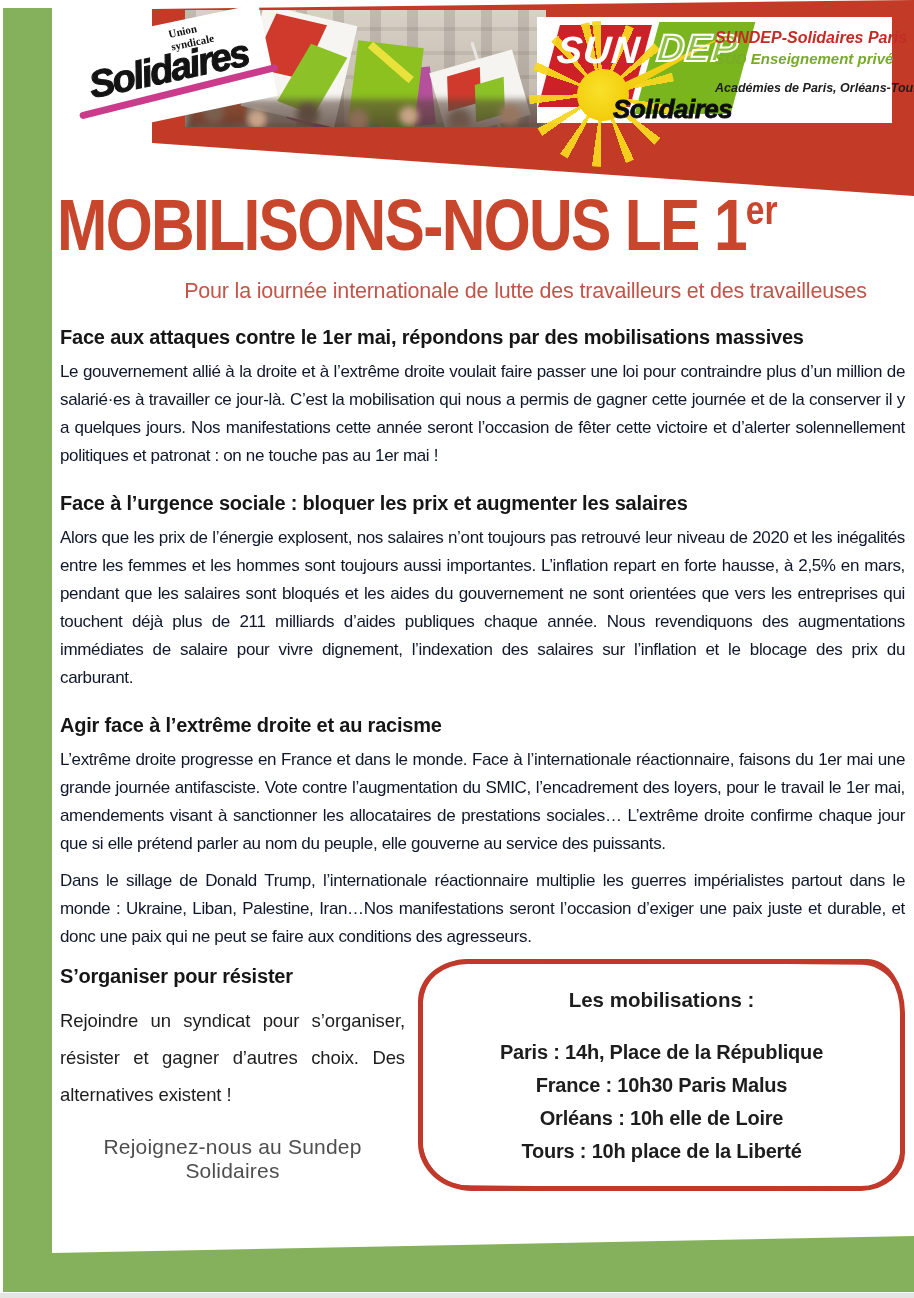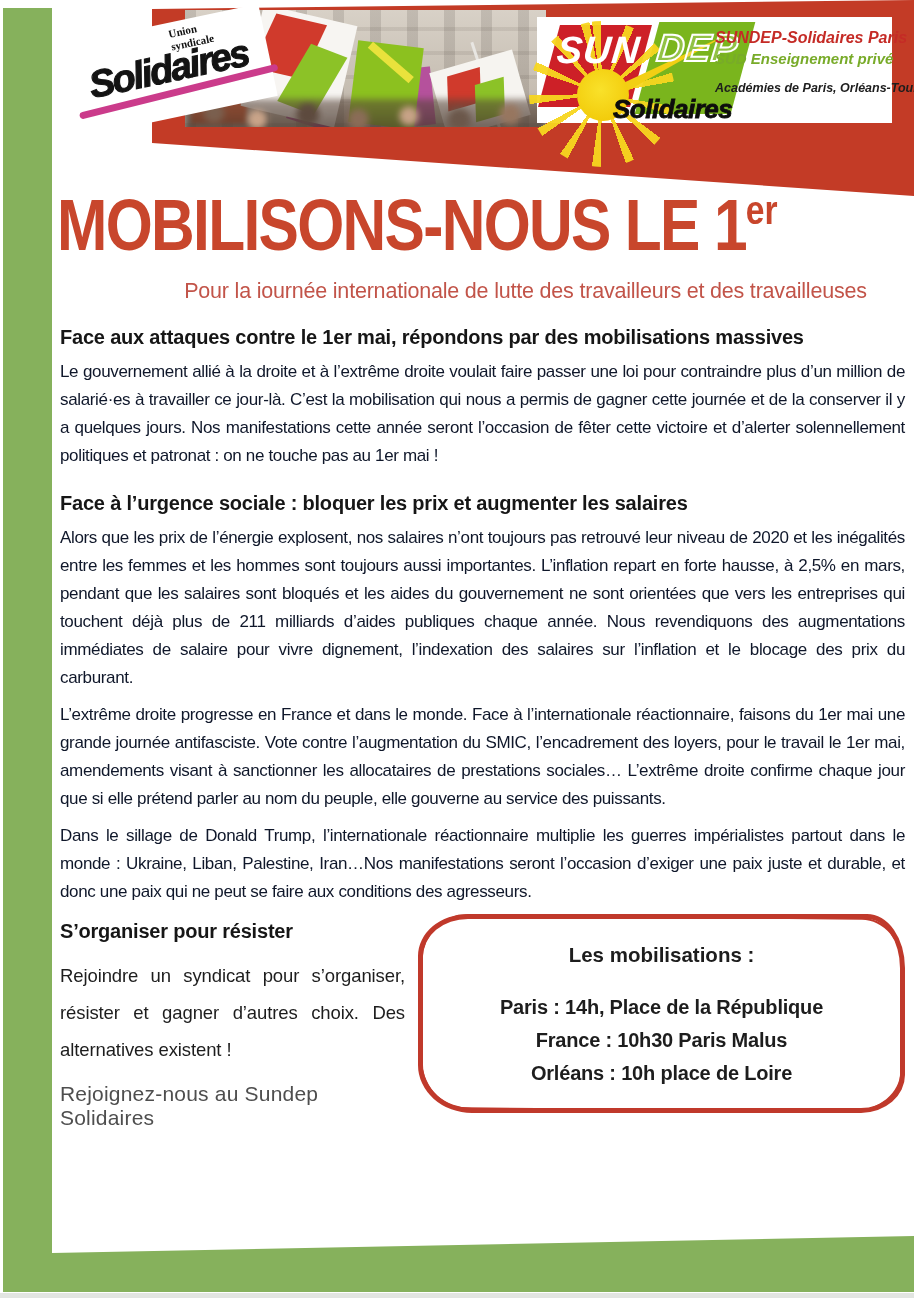--- a/index.html
+++ b/index.html
@@ -87,21 +87,21 @@
   h1.title .sup{font-size:40px;position:relative;top:-26px;letter-spacing:0;}
   .subtitle{margin-top:12px;padding-left:86px;text-align:center;font-size:21.5px;letter-spacing:-.2px;}
   h2.sec{margin:22px 0 0;font-size:20px;letter-spacing:-.2px;color:#161616;}
   p.body{margin:9px 0 0;font-size:17px;line-height:28px;text-align:justify;
       letter-spacing:-.35px;color:#0f172a;}
 
   .bottom-row{display:flex;margin-top:6px;align-items:flex-start;}
   .left-col{width:345px;flex:0 0 345px;}
   .left-col h2.sec{margin-top:8px;}
   .join-body{margin:14px 0 8px;font-size:18.5px;line-height:37px;text-align:justify;letter-spacing:-.1px;}
-  .join-cta{margin:14px 0 0;font-size:21px;color:#4e4e4e;letter-spacing:.2px;}
+  .join-cta{margin:22px 0 0;font-size:21px;color:#4e4e4e;letter-spacing:.2px;text-align:center;}
 
   .mob-box{position:relative;flex:1;margin-left:13px;margin-top:2px;
       border:5px solid;padding:24px 4px 18px;text-align:center;
       border-radius:50px 38px 44px 54px / 42px 54px 38px 48px;}
   .mob-box::before{content:"";position:absolute;inset:-3px;border:2.5px solid;border-color:inherit;
       border-radius:46px 42px 50px 46px / 46px 48px 42px 52px;transform:rotate(.5deg);pointer-events:none;}
   .mob-title{font-weight:700;font-size:20.5px;}
   .mob-list{margin-top:24px;}
   .mob-item{font-weight:700;font-size:20px;line-height:33px;letter-spacing:-.2px;}
 </style>
@@ -165,33 +165,35 @@
   <div class="content">
     <h1 class="title" style="color: rgb(200, 70, 44);"><span>MOBILISONS-NOUS LE 1</span><span class="sup">er</span></h1>
     <div class="subtitle" style="color: rgb(194, 84, 73); margin-top: 19px;">Pour la iournée internationale de lutte des travailleurs et des travailleuses</div>
 
     <h2 class="sec">Face aux attaques contre le 1er mai, répondons par des mobilisations massives</h2>
     <p class="body">Le gouvernement allié à la droite et à l’extrême droite voulait faire passer une loi pour contraindre plus d’un million de salarié·es à travailler ce jour-là. C’est la mobilisation qui nous a permis de gagner cette journée et de la conserver il y a quelques jours. Nos manifestations cette année seront l’occasion de fêter cette victoire et d’alerter solennellement politiques et patronat : on ne touche pas au 1er mai !</p>
 
     <h2 class="sec">Face à l’urgence sociale : bloquer les prix et augmenter les salaires</h2>
     <p class="body">Alors que les prix de l’énergie explosent, nos salaires n’ont toujours pas retrouvé leur niveau de 2020 et les inégalités entre les femmes et les hommes sont toujours aussi importantes. L’inflation repart en forte hausse, à 2,5% en mars, pendant que les salaires sont bloqués et les aides du gouvernement ne sont orientées que vers les entreprises qui touchent déjà plus de 211 milliards d’aides publiques chaque année. Nous revendiquons des augmentations immédiates de salaire pour vivre dignement, l’indexation des salaires sur l’inflation et le blocage des prix du carburant.</p>
 
+    <h2 class="sec">Agir face à l’extrême droite et au racisme</h2>
     <p class="body">L’extrême droite progresse en France et dans le monde. Face à l’internationale réactionnaire, faisons du 1er mai une grande journée antifasciste. Vote contre l’augmentation du SMIC, l’encadrement des loyers, pour le travail le 1er mai, amendements visant à sanctionner les allocataires de prestations sociales… L’extrême droite confirme chaque jour que si elle prétend parler au nom du peuple, elle gouverne au service des puissants.</p>
 
     <p class="body">Dans le sillage de Donald Trump, l’internationale réactionnaire multiplie les guerres impérialistes partout dans le monde : Ukraine, Liban, Palestine, Iran…Nos manifestations seront l’occasion d’exiger une paix juste et durable, et donc une paix qui ne peut se faire aux conditions des agresseurs.</p>
 
     <div class="bottom-row">
       <div class="left-col">
         <h2 class="sec">S’organiser pour résister</h2>
         <p class="join-body">Rejoindre un syndicat pour s’organiser, résister et gagner d’autres choix. Des alternatives existent !</p>
         <p class="join-cta">Rejoignez-nous au Sundep Solidaires</p>
       </div>
       <div class="mob-box" style="border-color: rgb(192, 57, 43);">
         <div class="mob-title">Les mobilisations :</div>
         <div class="mob-list">
           <div class="mob-item">Paris : 14h, Place de la République</div>
           <div class="mob-item">France : 10h30 Paris Malus</div>
-          <div class="mob-item">Orléans : 10h place de Loire</div>
+          <div class="mob-item">Orléans : 10h elle de Loire</div>
+          <div class="mob-item">Tours : 10h place de la Liberté</div>
         </div>
       </div>
     </div>
   </div>
 </div>
 
 </body></html>

